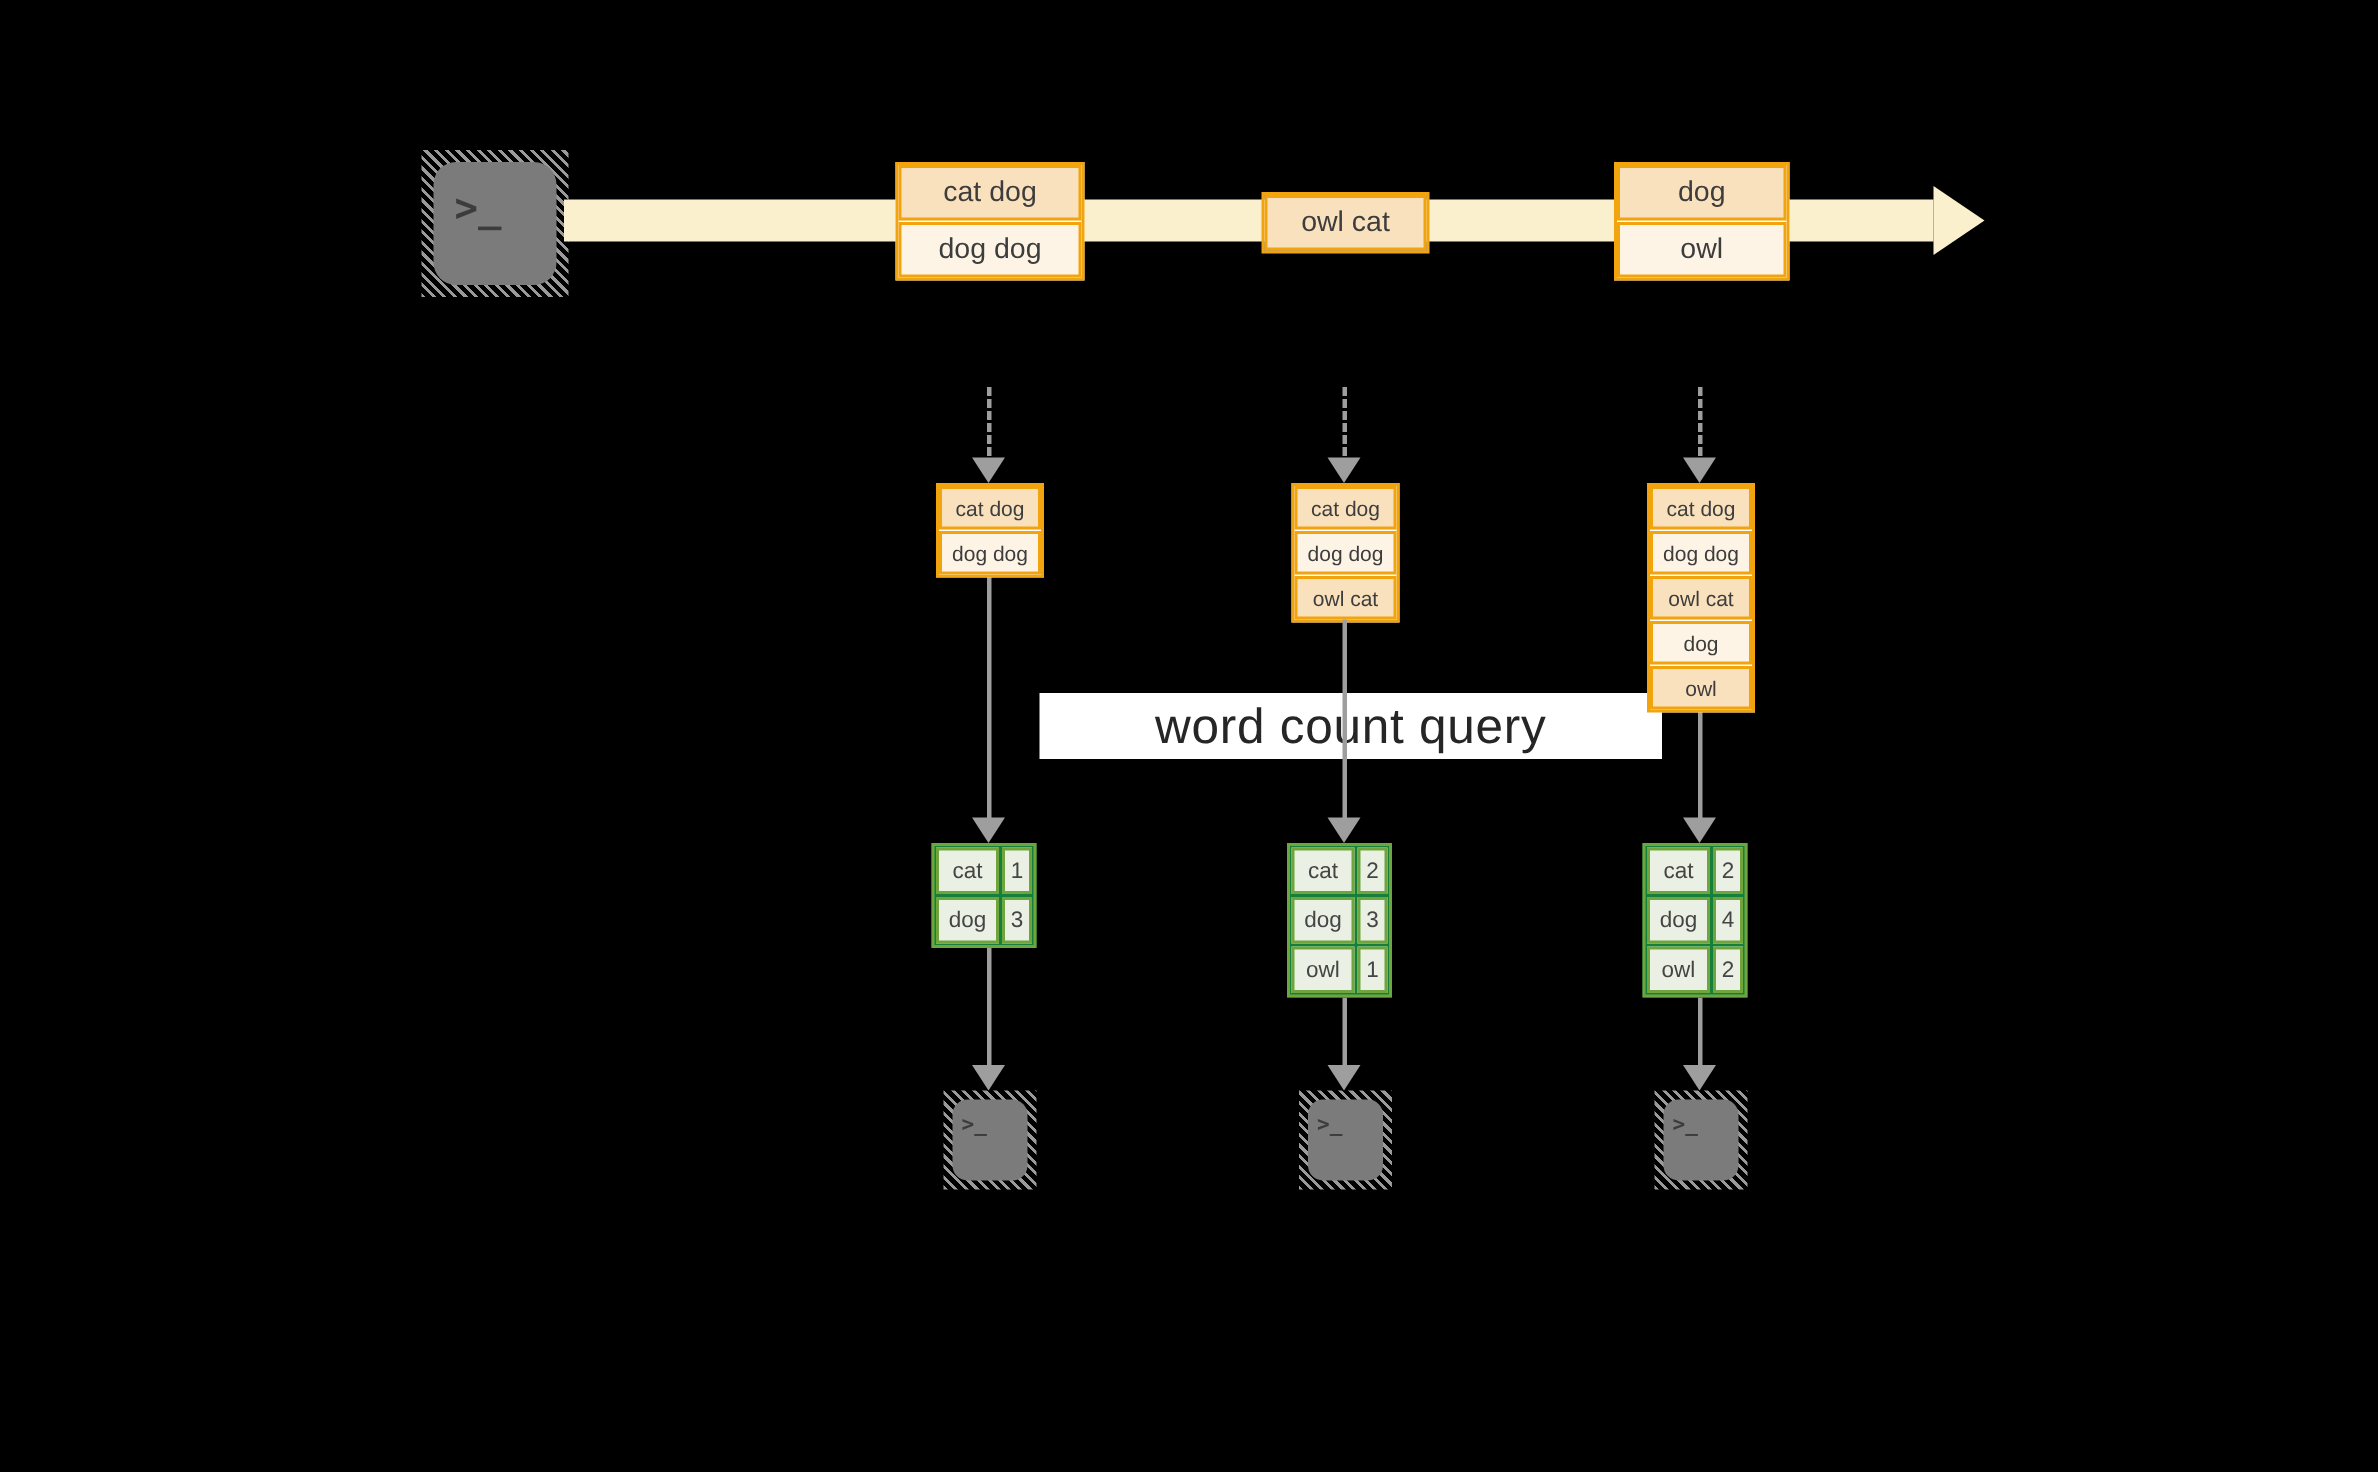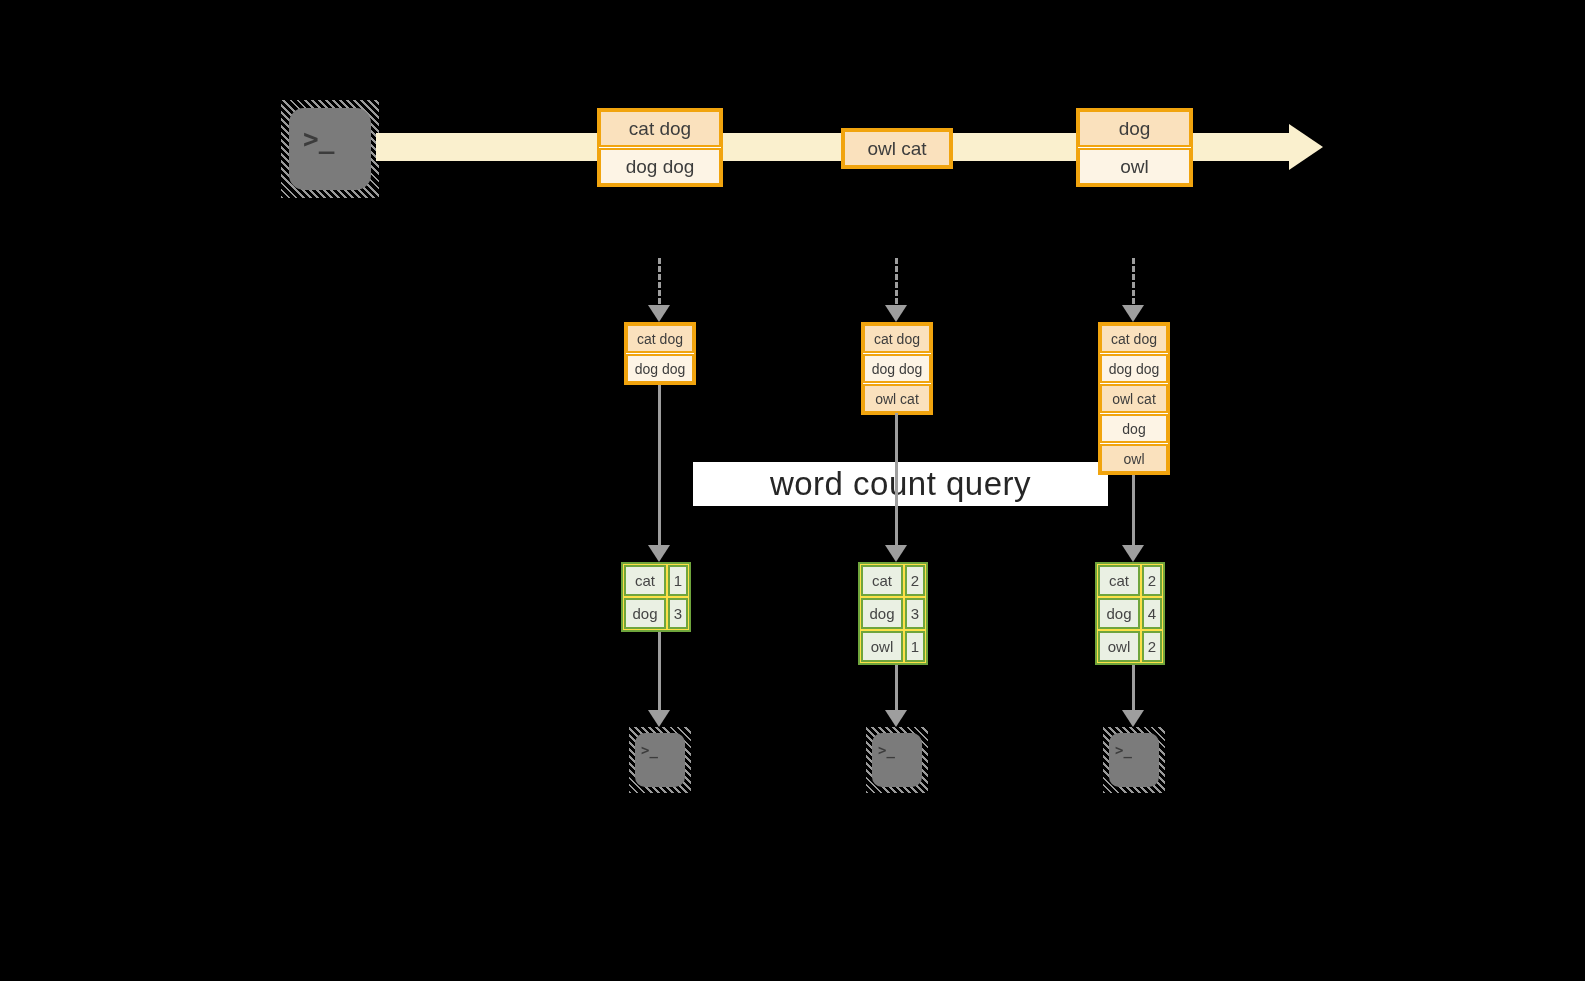--- a/index.html
+++ b/index.html
@@ -35,21 +35,21 @@
   .ahead{position:absolute;width:0;height:0;border-left:11px solid transparent;border-right:11px solid transparent;border-top:17px solid #9E9E9E;}
   .z2{z-index:2;}
 
   
   .qband{position:absolute;left:693px;top:462px;width:415px;height:44px;background:#ffffff;z-index:1;
          display:flex;align-items:center;justify-content:center;text-align:right;}
   .qtext{font-size:33px;color:#262626;letter-spacing:0.5px;z-index:3;}
 
   
   .wtable{position:absolute;display:grid;grid-template-columns:42px 20px;gap:2px;
-          background:#fde047;border:2px solid #6FA53C;padding:1px;z-index:2;}
+          background:#15803d;border:2px solid #6FA53C;padding:1px;z-index:2;}
   .wcell{height:27px;border:2px solid #6FA53C;background:#EAF0E3;
          display:flex;align-items:center;justify-content:center;font-size:15px;color:#454545;}
 </style>
 </head>
 <body>
 
 <div class="canvas">
 
   <div class="term" style="left:281px;top:100px;width:98px;height:98px;">
     <div class="term-inner" style="inset:8px;border-radius:15px;"></div>

